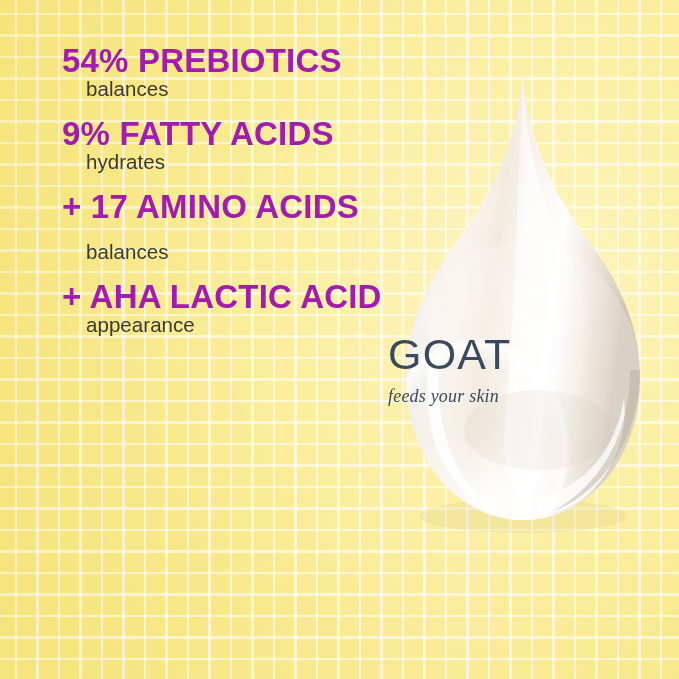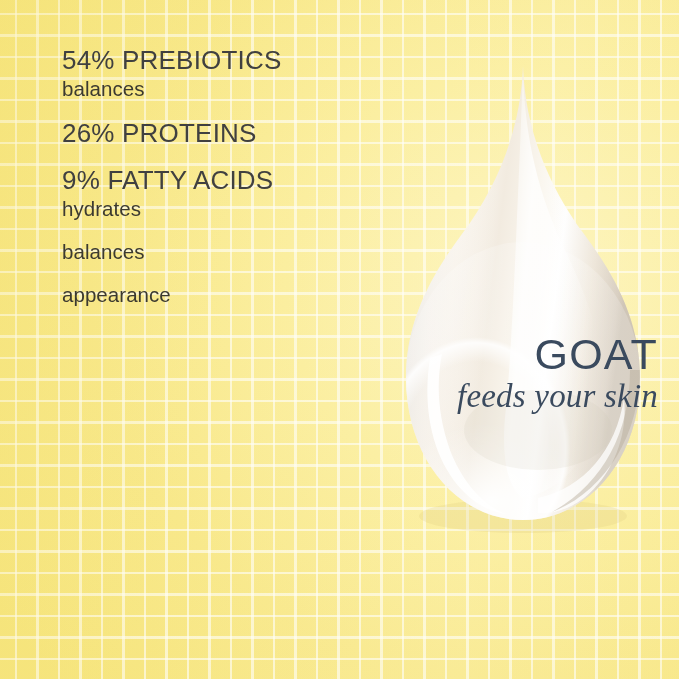--- a/index.html
+++ b/index.html
@@ -48,69 +48,70 @@
   
   .facts {
     position: absolute;
     left: 62px;
     top: 46px;
     width: 320px;
   }
   .fact { margin-bottom: 18px; }
   .fact:last-child { margin-bottom: 0; }
   .fact-head {
-    font-size: 26px;
+    font-size: 33px;
     line-height: 29px;
     letter-spacing: 0.2px;
-    color: #404040;
-    font-weight: 400;
+    color: #a21caf;
+    font-weight: 700;
     white-space: pre-line;
   }
   .fact-sub {
     font-size: 20.5px;
     line-height: 25px;
     letter-spacing: 0.05px;
     color: #3C3A30;
     font-weight: 400;
     margin-top: 1px;
     white-space: pre-line;
+    margin-left: 24px;
   }
 
   
   .drop-wrap {
     position: absolute;
     left: 388px;
     top: 58px;
     width: 270px;
     height: 490px;
   }
   .drop-svg { display: block; width: 100%; height: 100%; }
 
   .drop-label {
     position: absolute;
     left: 0;
     top: 0;
     width: 270px;
-    text-align: right;
+    text-align: left;
     pointer-events: none;
   }
   .brand-line {
     color: #3A4A5E;
     font-size: 43px;
     line-height: 45px;
     letter-spacing: 1.2px;
     font-weight: 400;
     font-family: "Liberation Sans", sans-serif;
   }
   .brand-line.l1 { margin-top: 274px; }
   .brand-tag {
     color: #3A4A5E;
     font-family: "Liberation Serif", serif;
     font-style: italic;
-    font-size: 33px;
+    font-size: 18px;
     line-height: 32px;
     letter-spacing: 0.2px;
     margin-top: 3px;
   }
 </style>
 </head>
 <body>
 
 <div id="infographic">
 
@@ -119,36 +120,37 @@
   <div class="bg-vignette"></div>
 
   <div class="facts">
 
     <div class="fact">
       <div class="fact-head">54% PREBIOTICS</div>
       <div class="fact-sub">balances</div>
     </div>
 
     <div class="fact">
-      <div class="fact-head">26% PROTEINS</div>
     </div>
 
     <div class="fact">
       <div class="fact-head">9% FATTY ACIDS</div>
       <div class="fact-sub">hydrates</div>
     </div>
 
     <div class="fact">
+      <div class="fact-head">+ 17 AMINO ACIDS</div>
     </div>
 
     <div class="fact">
       <div class="fact-sub">balances</div>
     </div>
 
     <div class="fact">
+      <div class="fact-head">+ AHA LACTIC ACID</div>
       <div class="fact-sub">appearance</div>
     </div>
 
   </div>
 
   <div class="drop-wrap">
     <svg class="drop-svg" viewBox="0 0 270 490" preserveAspectRatio="none">
       <defs>
         <linearGradient id="gBody" x1="0" y1="0" x2="1" y2="0.25">
           <stop offset="0%" stop-color="#E4DACB"></stop>

